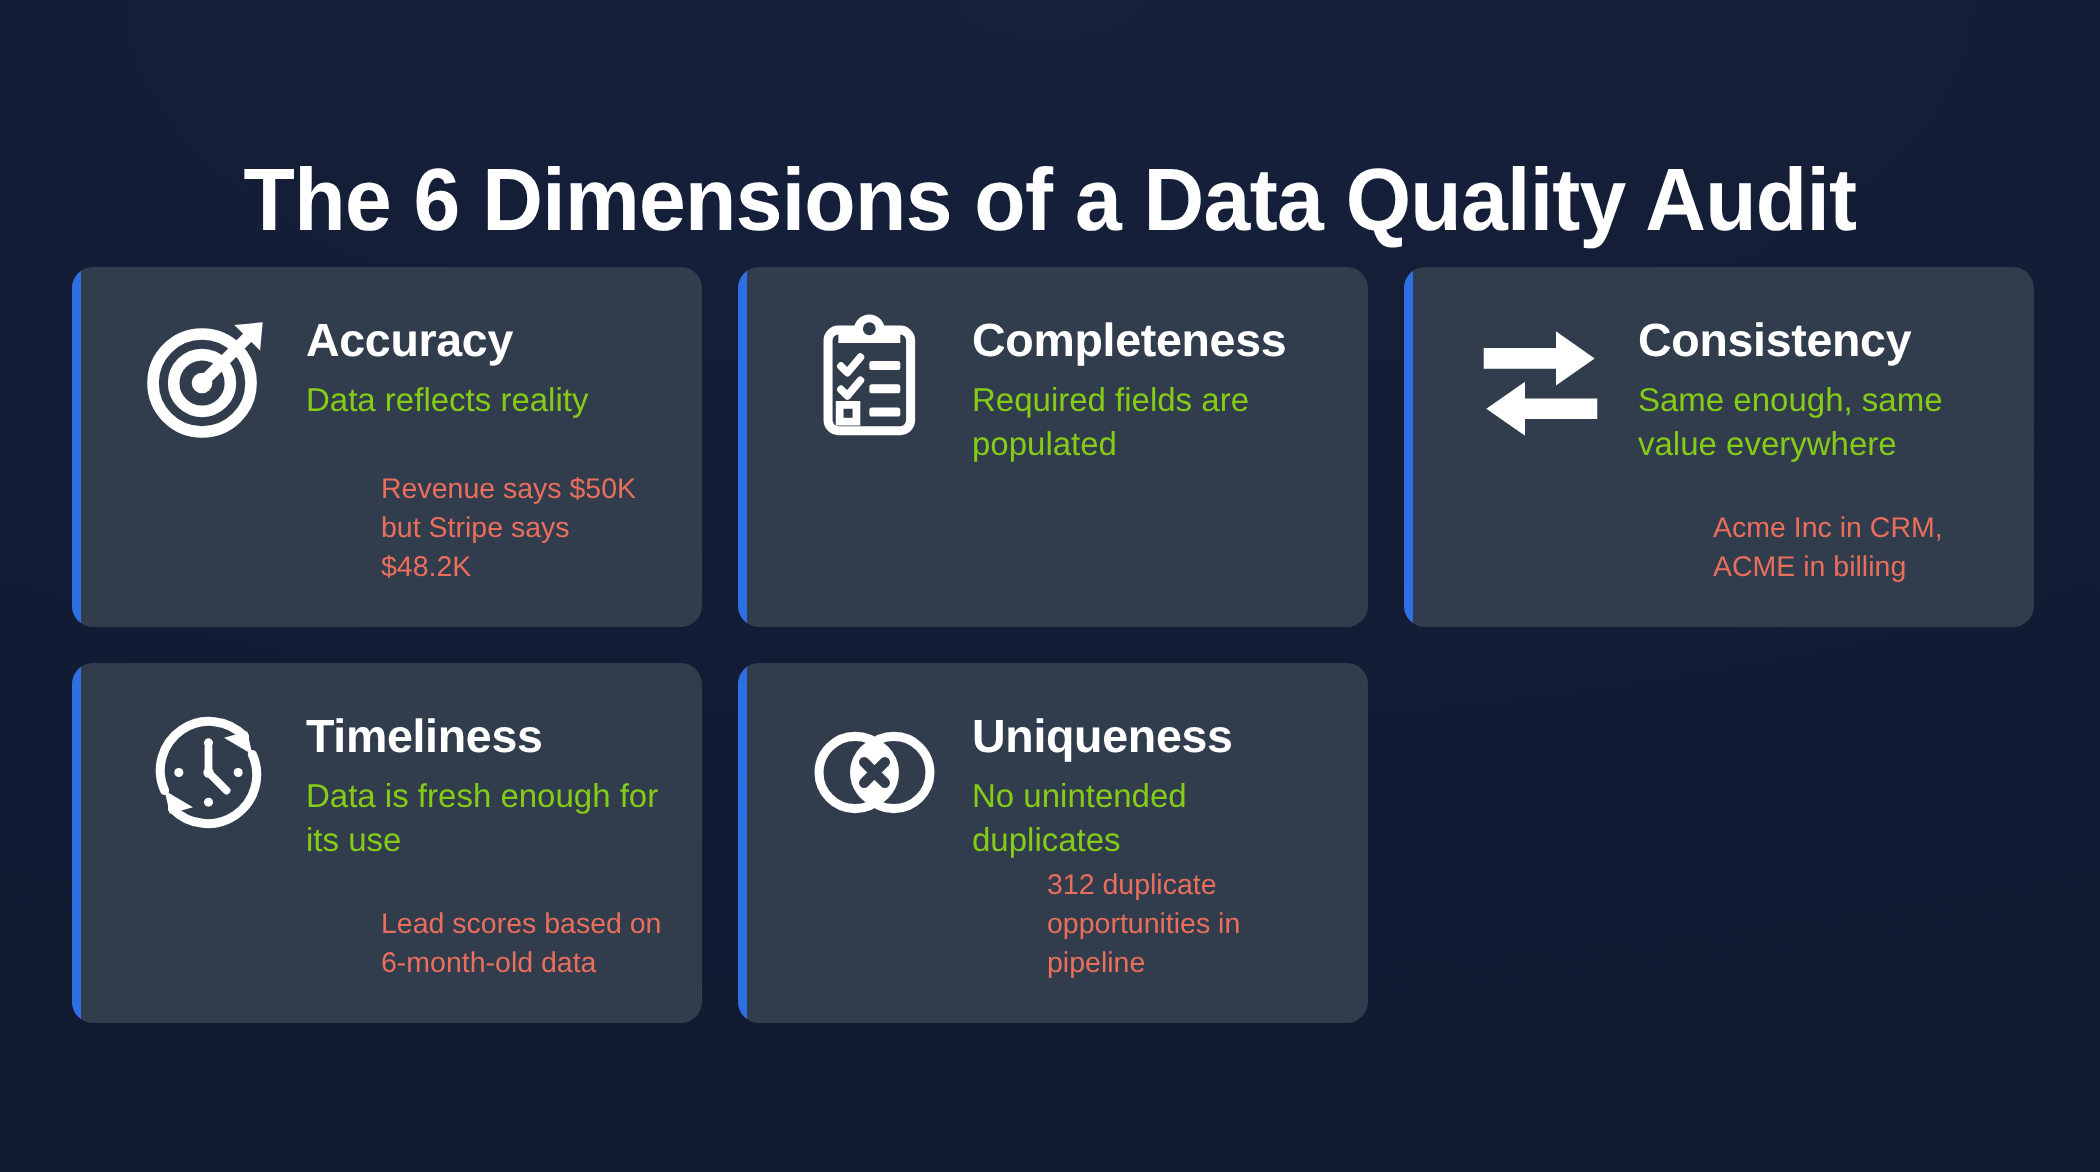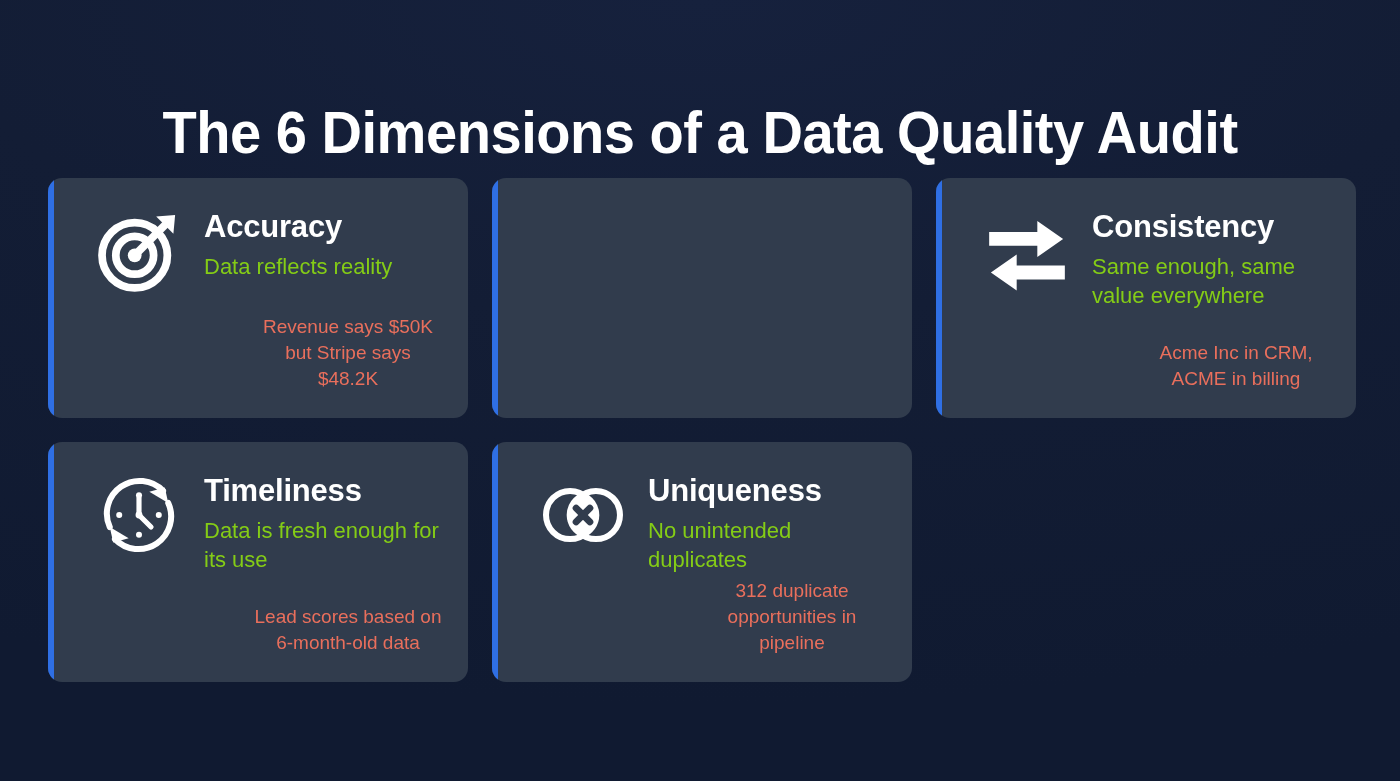--- a/index.html
+++ b/index.html
@@ -126,21 +126,20 @@
   }
 
   .card-example {
     margin-top: auto;
     color: #e96f5c;
     font-size: 19px;
     line-height: 26px;
     font-weight: 400;
     padding-left: 158px;
     padding-bottom: 4px;
-    text-align: center;
   }
 
   
   .footer-note {
     position: absolute;
     left: 0;
     top: 723px;
     width: 1400px;
     text-align: center;
     color: #9aa6b8;
@@ -171,20 +170,39 @@
         </span>
         <div class="card-text">
           <div class="card-title">Accuracy</div>
           <div class="card-desc">Data reflects reality</div>
         </div>
       </div>
       <div class="card-example">Revenue says $50K but Stripe says $48.2K</div>
     </div>
 
     <div class="card">
+      <div class="card-top">
+        <span class="card-icon">
+          <svg viewBox="0 0 100 100" fill="none" xmlns="http://www.w3.org/2000/svg">
+            <rect x="14" y="14" width="64" height="78" rx="8" stroke="#ffffff" stroke-width="7"></rect>
+            <path d="M34 14 a12 12 0 0 1 24 0 h8 a4 4 0 0 1 4 4 v6 h-48 v-6 a4 4 0 0 1 4 -4 z" fill="#ffffff"></path>
+            <circle cx="46" cy="13" r="5" fill="#313c4d"></circle>
+            <path d="M24 42 l5 5 l10 -12" stroke="#ffffff" stroke-width="6" stroke-linecap="round" stroke-linejoin="round"></path>
+            <path d="M24 60 l5 5 l10 -12" stroke="#ffffff" stroke-width="6" stroke-linecap="round" stroke-linejoin="round"></path>
+            <rect x="23" y="72" width="13" height="13" stroke="#ffffff" stroke-width="6"></rect>
+            <rect x="46" y="38" width="24" height="7" rx="2" fill="#ffffff"></rect>
+            <rect x="46" y="56" width="24" height="7" rx="2" fill="#ffffff"></rect>
+            <rect x="46" y="74" width="24" height="7" rx="2" fill="#ffffff"></rect>
+          </svg>
+        </span>
+        <div class="card-text">
+          <div class="card-title">Completeness</div>
+          <div class="card-desc">Required fields are populated</div>
+        </div>
+      </div>
     </div>
 
     <div class="card">
       <div class="card-top">
         <span class="card-icon">
           <svg viewBox="0 0 100 100" fill="none" xmlns="http://www.w3.org/2000/svg">
             <path d="M6 28 h56 v-13 l30 21 l-30 21 v-13 h-56 z" fill="#ffffff"></path>
             <path d="M94 67 h-56 v-13 l-30 21 l30 21 v-13 h56 z" fill="#ffffff"></path>
           </svg>
         </span>

